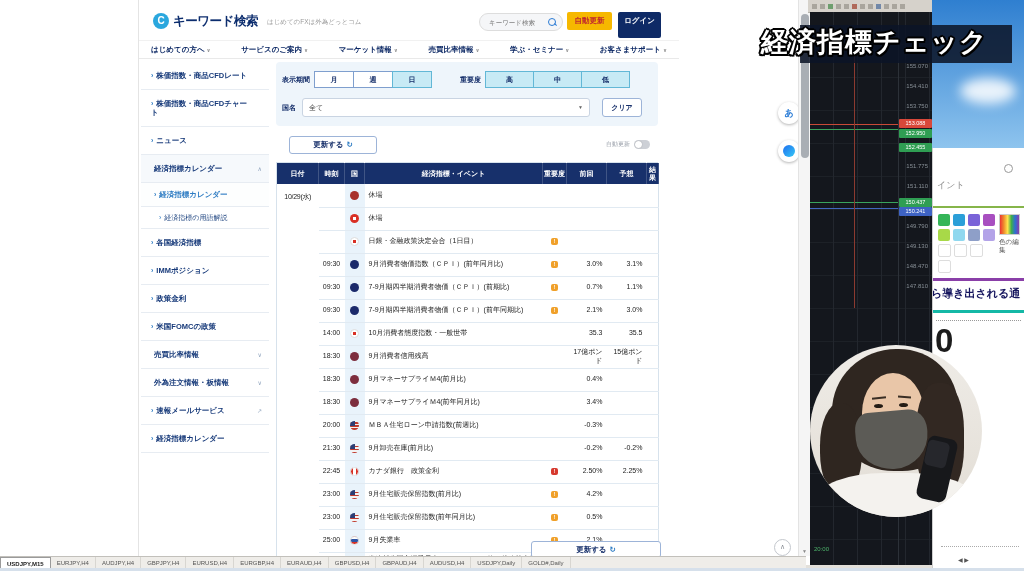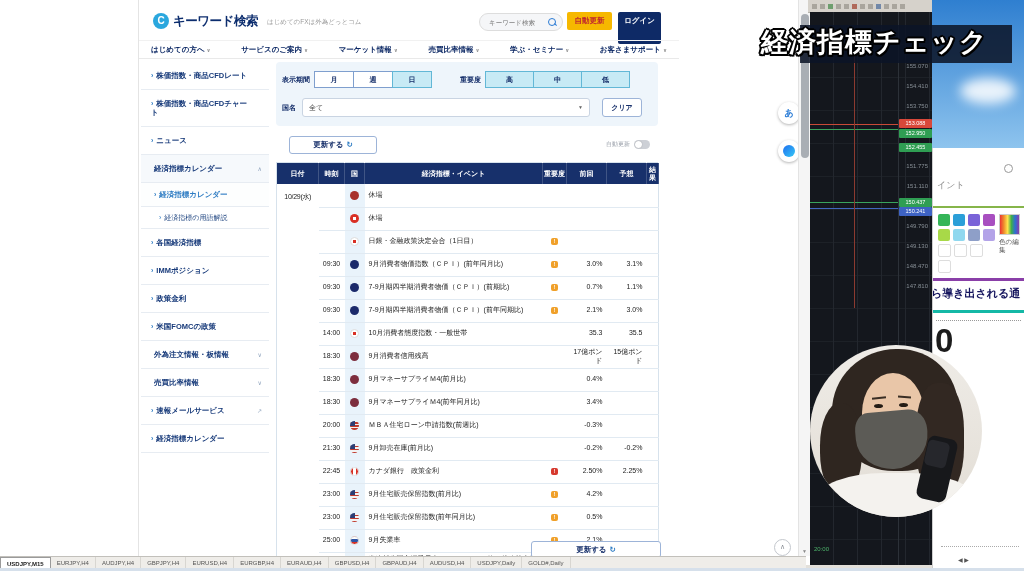--- a/index.html
+++ b/index.html
@@ -9,21 +9,21 @@
   
   .bwin{position:absolute;left:138px;top:0;width:672px;height:556px;background:#fff;border-left:1px solid #e4e4e4;}
   .hdr-logo-icon{position:absolute;left:14px;top:13px;width:16px;height:16px;border-radius:50%;background:#2aa7de;color:#fff;font-size:10px;font-weight:bold;text-align:center;line-height:16px;}
   .hdr-logo-text{position:absolute;left:34px;top:13px;font-size:12.5px;font-weight:bold;color:#0c2d6e;letter-spacing:-.5px;}
   .hdr-tagline{position:absolute;left:128px;top:18px;font-size:6.5px;color:#999;}
   .hdr-search{position:absolute;left:340px;top:13px;width:82px;height:16px;border:1px solid #ddd;border-radius:9px;background:#f5f6f8;}
   .hdr-search input{position:absolute;left:7px;top:1px;width:58px;height:12px;border:none;background:transparent;font-size:6.5px;color:#555;outline:none;font-family:inherit;}
   .mag{position:absolute;right:6px;top:4px;width:6px;height:6px;border:1.2px solid #2b7bd4;border-radius:50%;}
   .mag::after{content:"";position:absolute;left:5px;top:5px;width:3px;height:1.2px;background:#2b7bd4;transform:rotate(45deg);}
   .btn-yellow{position:absolute;left:428px;top:12px;width:45px;height:18px;background:#f6b800;border-radius:2px;color:#c0272d;font-size:7.5px;font-weight:bold;text-align:center;line-height:18px;}
-  .btn-navy{position:absolute;left:479px;top:12px;width:43px;height:32px;background:#0e2a66;border-radius:2px;color:#fff;font-size:7.5px;font-weight:bold;text-align:center;line-height:18px;}
+  .btn-navy{position:absolute;left:479px;top:12px;width:43px;height:26px;background:#0e2a66;border-radius:2px;color:#fff;font-size:7.5px;font-weight:bold;text-align:center;line-height:18px;}
   .nav{position:absolute;left:0;top:40px;width:540px;height:19px;border-top:1px solid #f1f1f1;border-bottom:1px solid #e9e9e9;display:flex;justify-content:space-between;align-items:center;padding:0 12px;box-sizing:border-box;}
   .nav-item{font-size:7.5px;font-weight:bold;color:#0e2a66;white-space:nowrap;}
   .nav-caret{font-size:5px;color:#999;margin-left:2px;}
 
   
   .sidebar{position:absolute;left:2px;top:62px;width:128px;}
   .side-item{position:relative;border-bottom:1px solid #e7ecf2;padding:9px 16px 9px 10px;font-size:7.5px;font-weight:bold;color:#173a7a;line-height:9px;}
   .side-item .pre{color:#2e7cc3;margin-right:3px;font-size:7px;}
   .side-item .suf{position:absolute;right:7px;top:50%;transform:translateY(-50%);color:#8fa3bd;font-size:6px;font-weight:normal;}
   .side-item[data-section="true"]{background:#f6f9fc;}
@@ -244,26 +244,26 @@
           <span class="pre">›</span><span>政策金利</span>
           <span class="suf"></span>
         </div>
 
         <div class="side-item" data-level="0">
           <span class="pre">›</span><span>米国FOMCの政策</span>
           <span class="suf"></span>
         </div>
 
         <div class="side-item" data-level="0">
+          <span class="pre"></span><span>売買比率情報</span>
+          <span class="suf">∨</span>
+        </div>
+
+        <div class="side-item" data-level="0">
           <span class="pre"></span><span>外為注文情報・板情報</span>
-          <span class="suf">∨</span>
-        </div>
-
-        <div class="side-item" data-level="0">
-          <span class="pre"></span><span>売買比率情報</span>
           <span class="suf">∨</span>
         </div>
 
 
         <div class="side-item" data-level="0">
           <span class="pre">›</span><span>速報メールサービス</span>
           <span class="suf">↗</span>
         </div>
 
         <div class="side-item" data-level="0">

